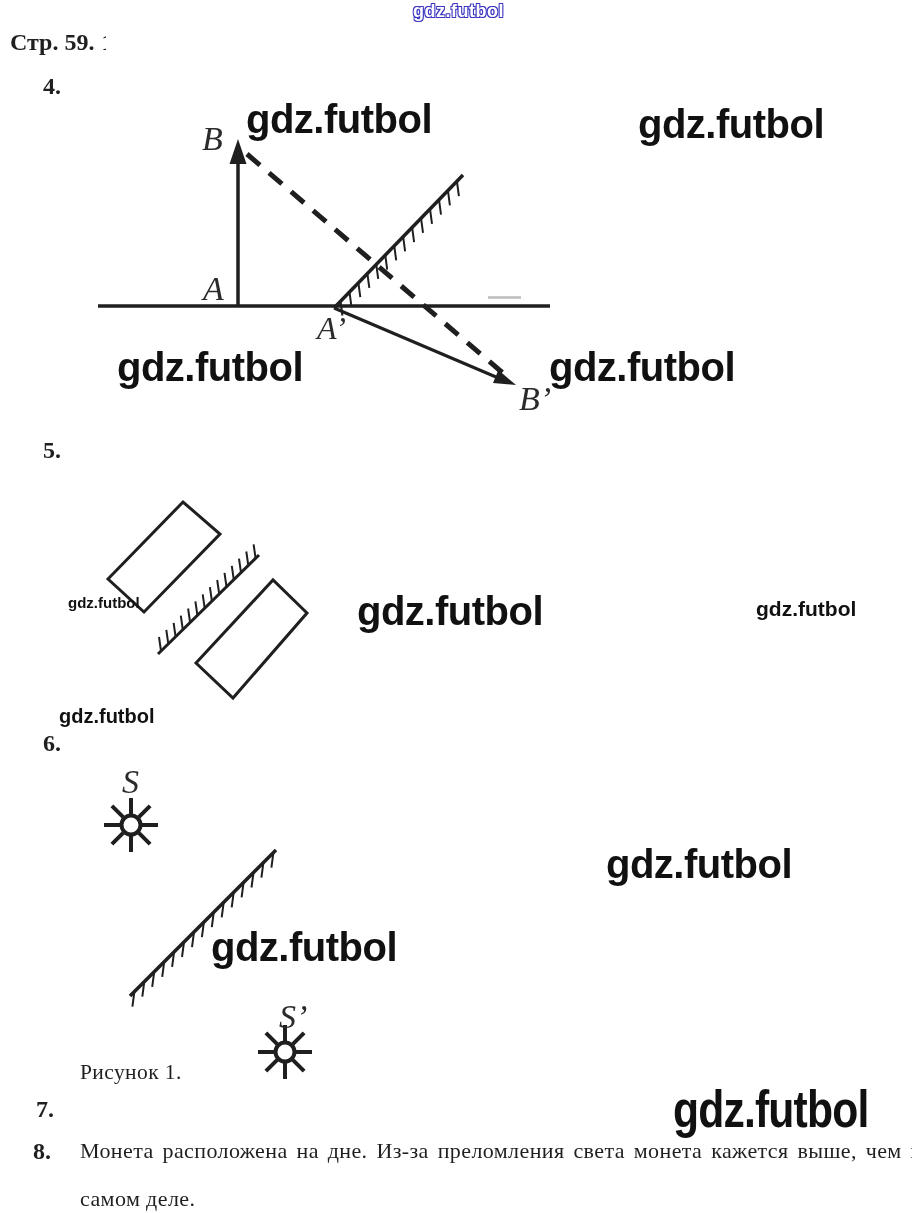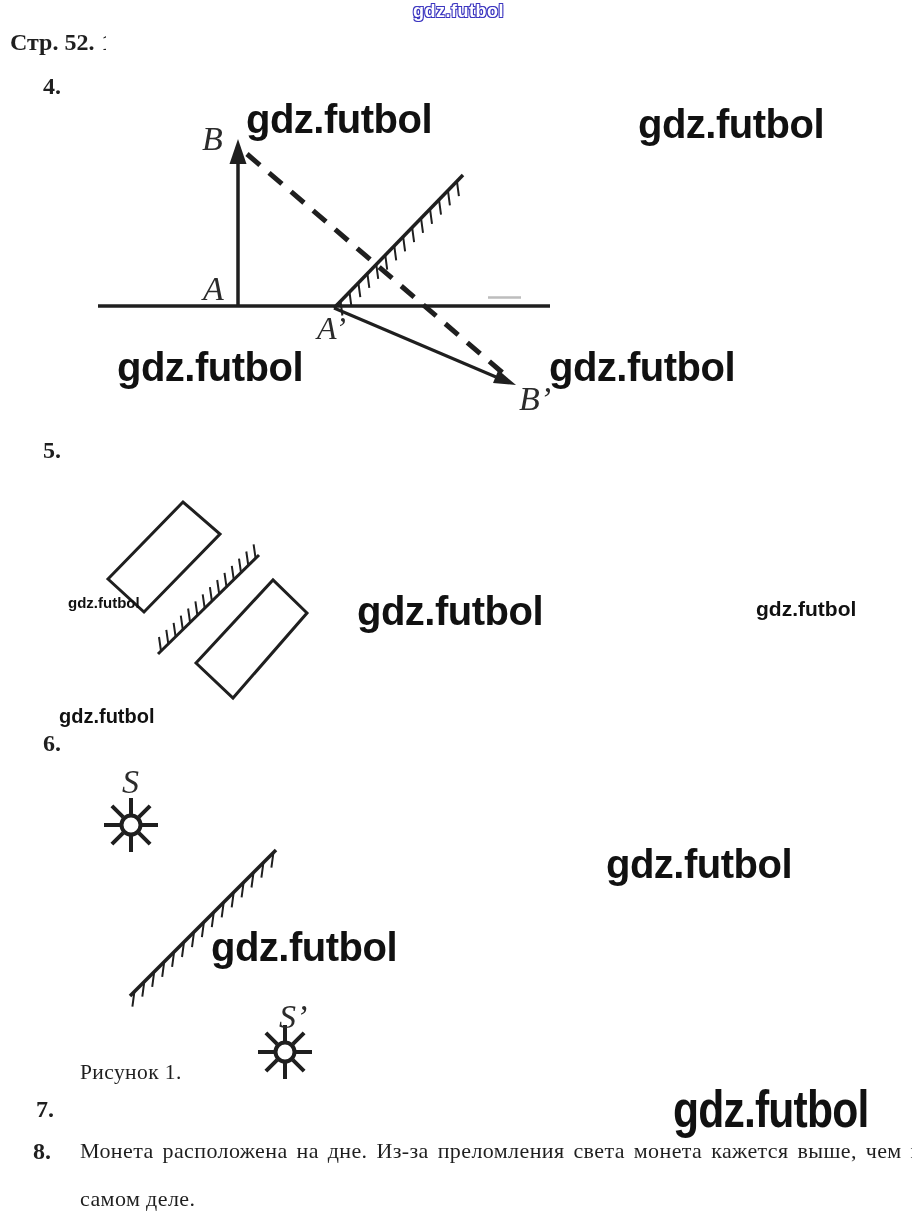--- a/index.html
+++ b/index.html
@@ -75,21 +75,21 @@
       <g>
         <circle cx="285" cy="1052" r="9.5" stroke-width="4"></circle>
         <path stroke-width="4" d="M296 1052 L312 1052 M292.8 1044.2 L304.1 1032.9 M285 1041 L285 1025 M277.2 1044.2 L265.9 1032.9 M274 1052 L258 1052 M277.2 1059.8 L265.9 1071.1 M285 1063 L285 1079 M292.8 1059.8 L304.1 1071.1"></path>
       </g>
     </g>
   </svg>
 
   <div class="abs" id="wm-top">gdz.futbol</div>
 
   <div class="abs" id="title">
-    <span>Стр. 52.</span><span id="title-partial">1</span>
+    <span>Стр. 59.</span><span id="title-partial">1</span>
   </div>
 
   <div class="abs inum" id="n4">4.</div>
   <div class="abs inum" id="n5">5.</div>
   <div class="abs inum" id="n6">6.</div>
   <div class="abs inum" id="n7">7.</div>
   <div class="abs inum" id="n8">8.</div>
 
   <div class="abs lbl" id="lblB">B</div>
   <div class="abs lbl" id="lblA">A</div>

